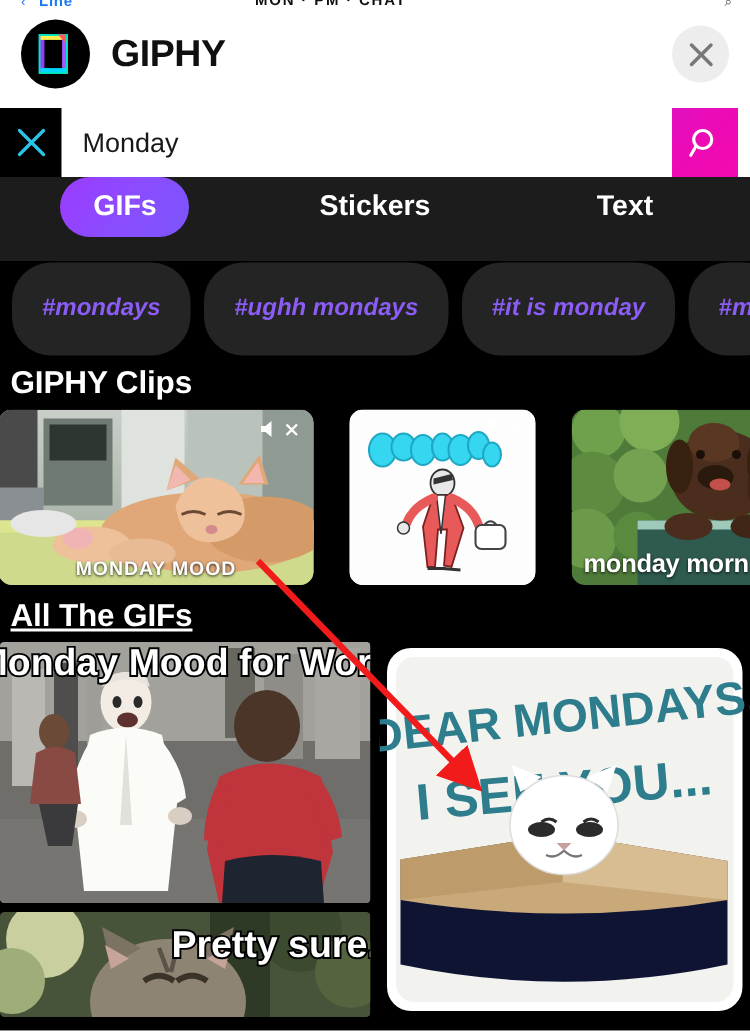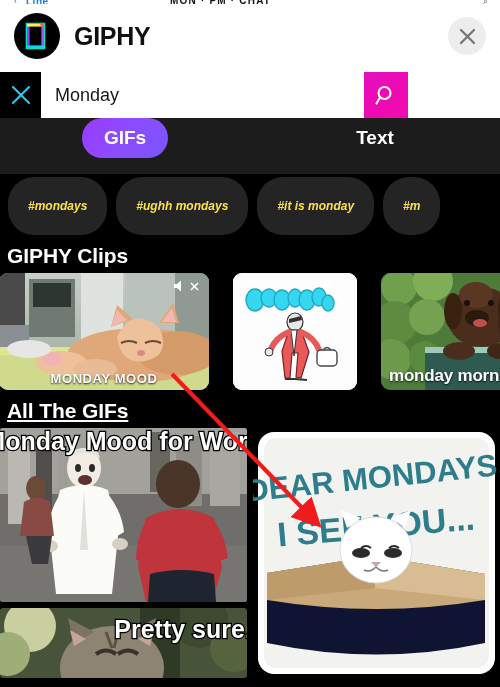--- a/index.html
+++ b/index.html
@@ -56,21 +56,21 @@
     color: #101010; letter-spacing: -.3px;
   }
   .close-btn {
     margin-left: auto; width: 38px; height: 38px; border-radius: 50%;
     background: #ededed; display: flex; align-items: center; justify-content: center;
     border: none; cursor: pointer;
   }
 
   
   .searchbar {
-    position: absolute; top: 72px; left: 0; width: 408px; height: 46px;
+    position: absolute; top: 72px; left: 0; width: 492px; height: 46px;
     background: #000; display: flex; align-items: stretch;
   }
   .search-clear {
     width: 41px; display: flex; align-items: center; justify-content: center;
     background: #000; border: none; cursor: pointer;
   }
   .search-input-wrap {
     flex: 1; background: #fff; display: flex; align-items: center;
     padding: 0 14px;
   }
@@ -105,22 +105,22 @@
   .tab.active .tab-inner {
     background: linear-gradient(125deg, #9b3bff 0%, #8b4cff 50%, #7a55fb 100%);
   }
 
   
   .chips {
     height: 64px; background: #000; display: flex; align-items: center;
     padding-left: 8px; gap: 9px; overflow: hidden; white-space: nowrap;
   }
   .chip {
-    flex: 0 0 auto; background: #242424; color: #fde047;
-    font-size: 12px; font-weight: bold; font-style: italic;
+    flex: 0 0 auto; background: #242424; color: #8b5cf6;
+    font-size: 16px; font-weight: bold; font-style: italic;
     padding: 22px 20px; border-radius: 26px; border: none; cursor: pointer;
     font-family: "Liberation Sans", sans-serif;
   }
 
   
   .section-title {
     color: #fff; font-size: 21px; font-weight: bold;
     padding: 6px 0 5px 7px; letter-spacing: -.1px;
   }
 
@@ -200,20 +200,23 @@
         <line x1="5" y1="13.5" x2="1.5" y2="19.5" stroke="#fff" stroke-width="2.1" stroke-linecap="round"></line>
       </svg>
     </button>
   </div>
 
   <div class="content">
 
     <div class="tabs">
       <button class="tab active">
         <span class="tab-inner">GIFs</span>
+      </button>
+      <button class="tab">
+        <span class="tab-inner">Stickers</span>
       </button>
       <button class="tab">
         <span class="tab-inner">Text</span>
       </button>
     </div>
 
     <div class="chips">
       <button class="chip">#mondays</button>
       <button class="chip">#ughh mondays</button>
       <button class="chip">#it is monday</button>

